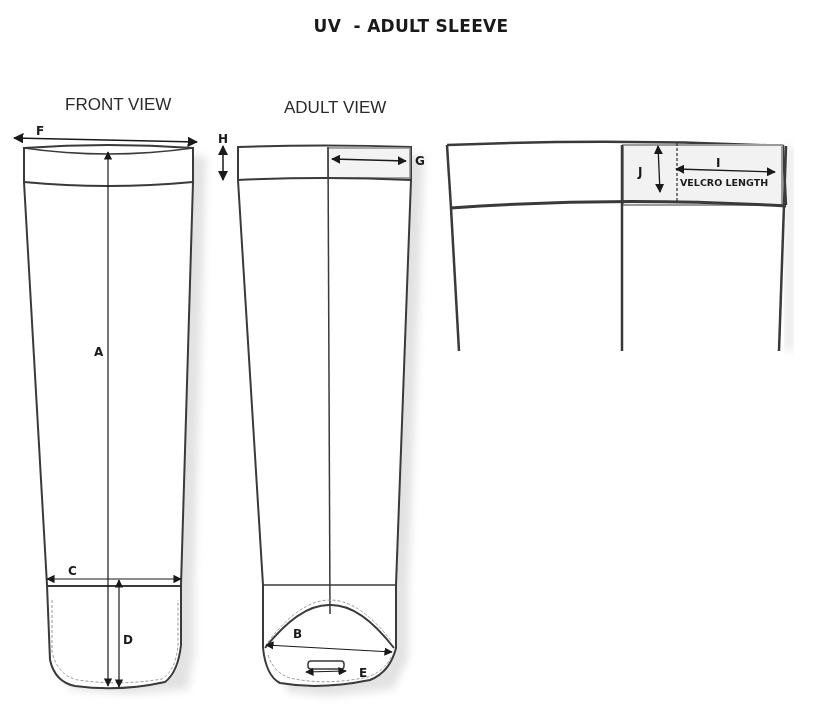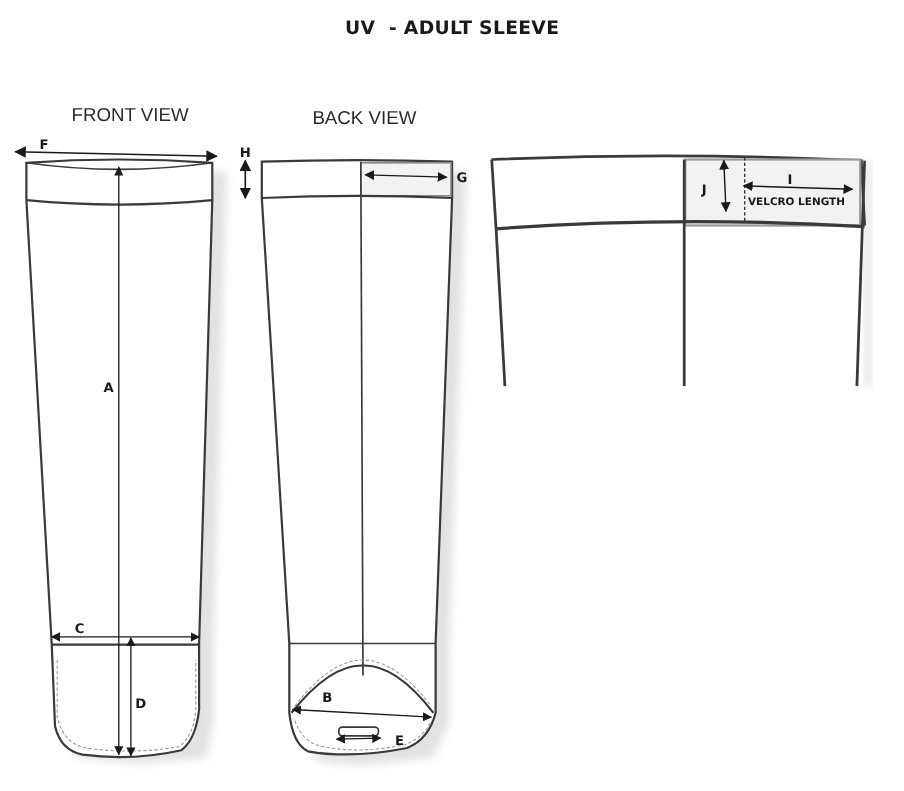--- a/index.html
+++ b/index.html
@@ -8,21 +8,21 @@
   .view-label { position: absolute; font-family: "Liberation Sans", sans-serif; font-size: 17px; color: #2a2a2a; }
   svg.drawing { position: absolute; left: 0; top: 0; }
   .lbl { font-family: "DejaVu Sans", sans-serif; font-weight: bold; font-size: 12px; fill: #1a1a1a; }
   .lbl-small { font-family: "DejaVu Sans", sans-serif; font-weight: bold; font-size: 9.5px; fill: #1a1a1a; }
 </style>
 </head>
 <body>
 
 <div class="title">UV  - ADULT SLEEVE</div>
 <div class="view-label" style="left:65px; top:95px;">FRONT VIEW</div>
-<div class="view-label" style="left:284px; top:98px;">BACK VIEW</div>
+<div class="view-label" style="left:284px; top:98px;">ADULT VIEW</div>
 
 <svg class="drawing" width="822" height="719" viewBox="0 0 822 719" xmlns="http://www.w3.org/2000/svg">
   <defs>
     <marker id="arr" viewBox="0 0 10 10" refX="9" refY="5" markerWidth="7" markerHeight="7" orient="auto-start-reverse">
       <path d="M0,0 L10,5 L0,10 z" fill="#1a1a1a"></path>
     </marker>
     <filter id="blur" x="-20%" y="-20%" width="140%" height="140%">
       <feGaussianBlur stdDeviation="4"></feGaussianBlur>
     </filter>
   </defs>

